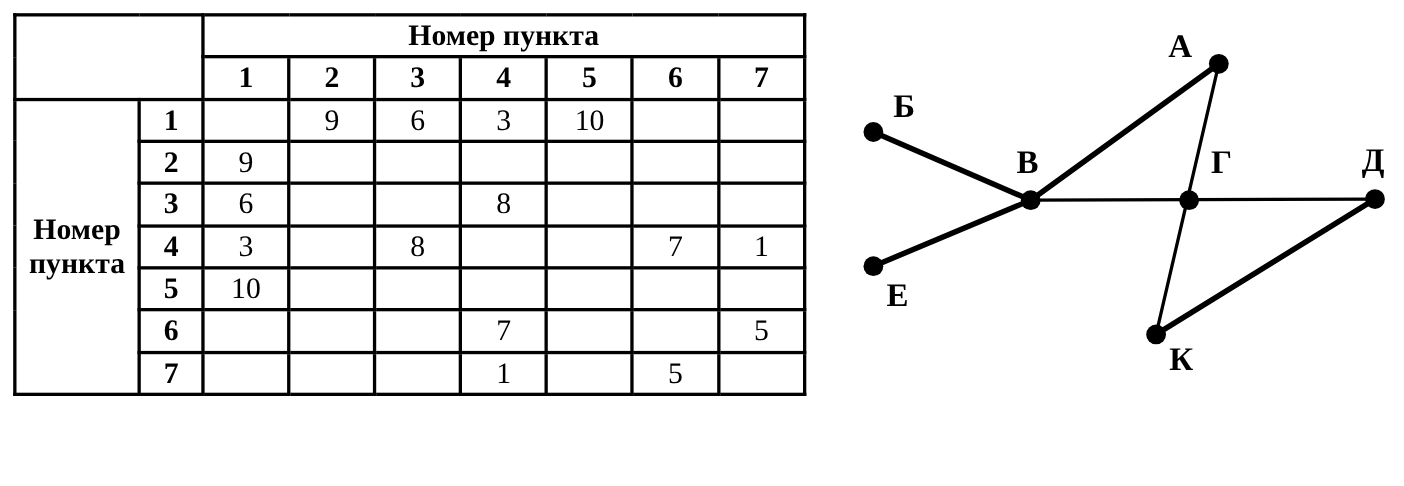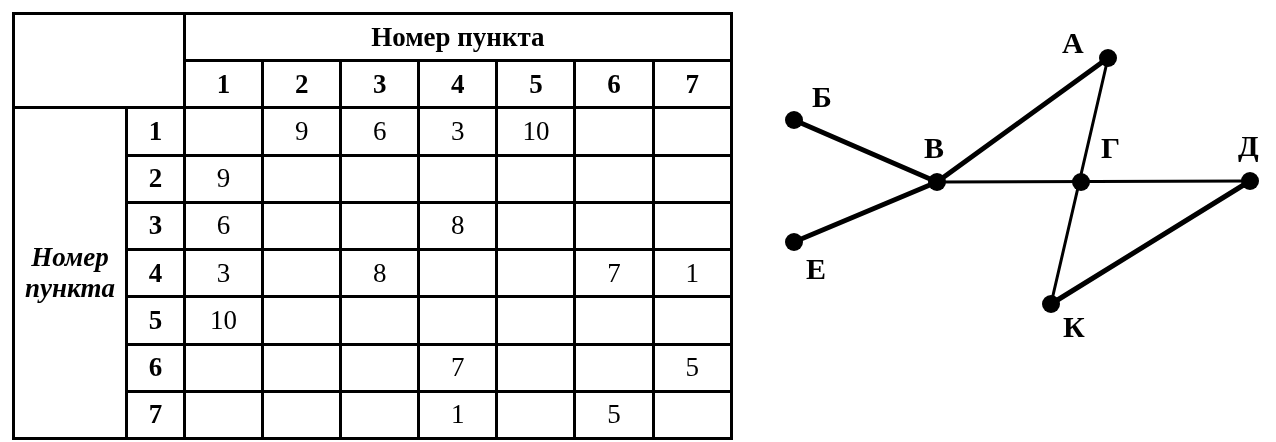--- a/index.html
+++ b/index.html
@@ -11,40 +11,40 @@
     position:relative;
   }
   #root{position:relative;width:1276px;height:442px;}
 
   
   #table-wrap{
     position:absolute;left:12px;top:12px;width:718px;height:420px;
   }
   table.matrix{
     border-collapse:collapse;
-    width:718px;height:428px;
+    width:718px;height:348px;
     table-layout:fixed;
   }
   table.matrix td,table.matrix th{
     border:3px solid #000;
     text-align:center;
     vertical-align:middle;
     padding:0;
     font-size:27px;
     color:#000;
     background:#fff;
   }
   th.corner-blank{border-left:3px solid #000;border-top:3px solid #000;}
   th.group-head{font-weight:bold;font-size:29px;}
   th.colnum{font-weight:bold;font-size:29px;}
   td.rownum{font-weight:bold;font-size:29px;}
   td.cell{font-weight:normal;font-size:27px;}
   td.side-label{
     font-weight:bold;font-size:27px;line-height:1.15;
-    text-align:left;padding-left:6px;font-style:italic;
+    text-align:left;padding-left:6px;
   }
   col.c-side{width:113px;}
   col.c-rownum{width:58px;}
   col.c-data{width:78.1px;}
 
   
   #graph{position:absolute;left:0;top:0;width:1276px;height:442px;pointer-events:none;}
   .vlabel{
     position:absolute;
     font-family:"Liberation Serif", serif;

